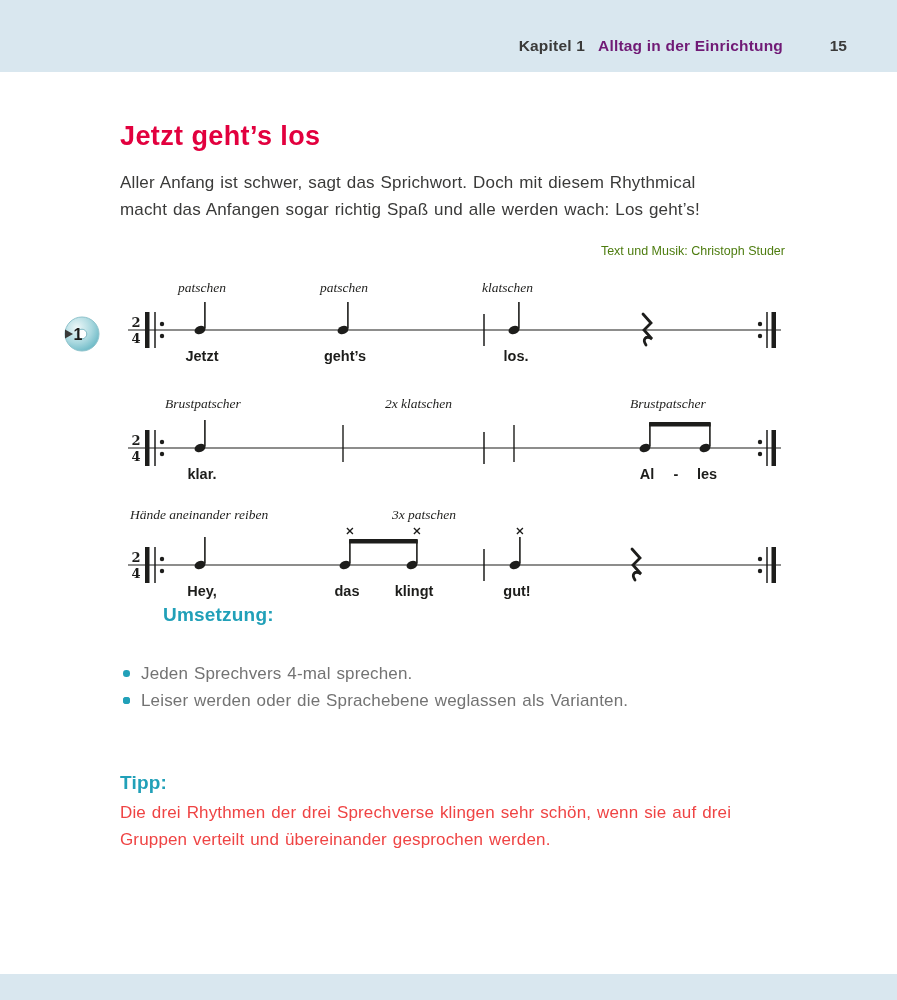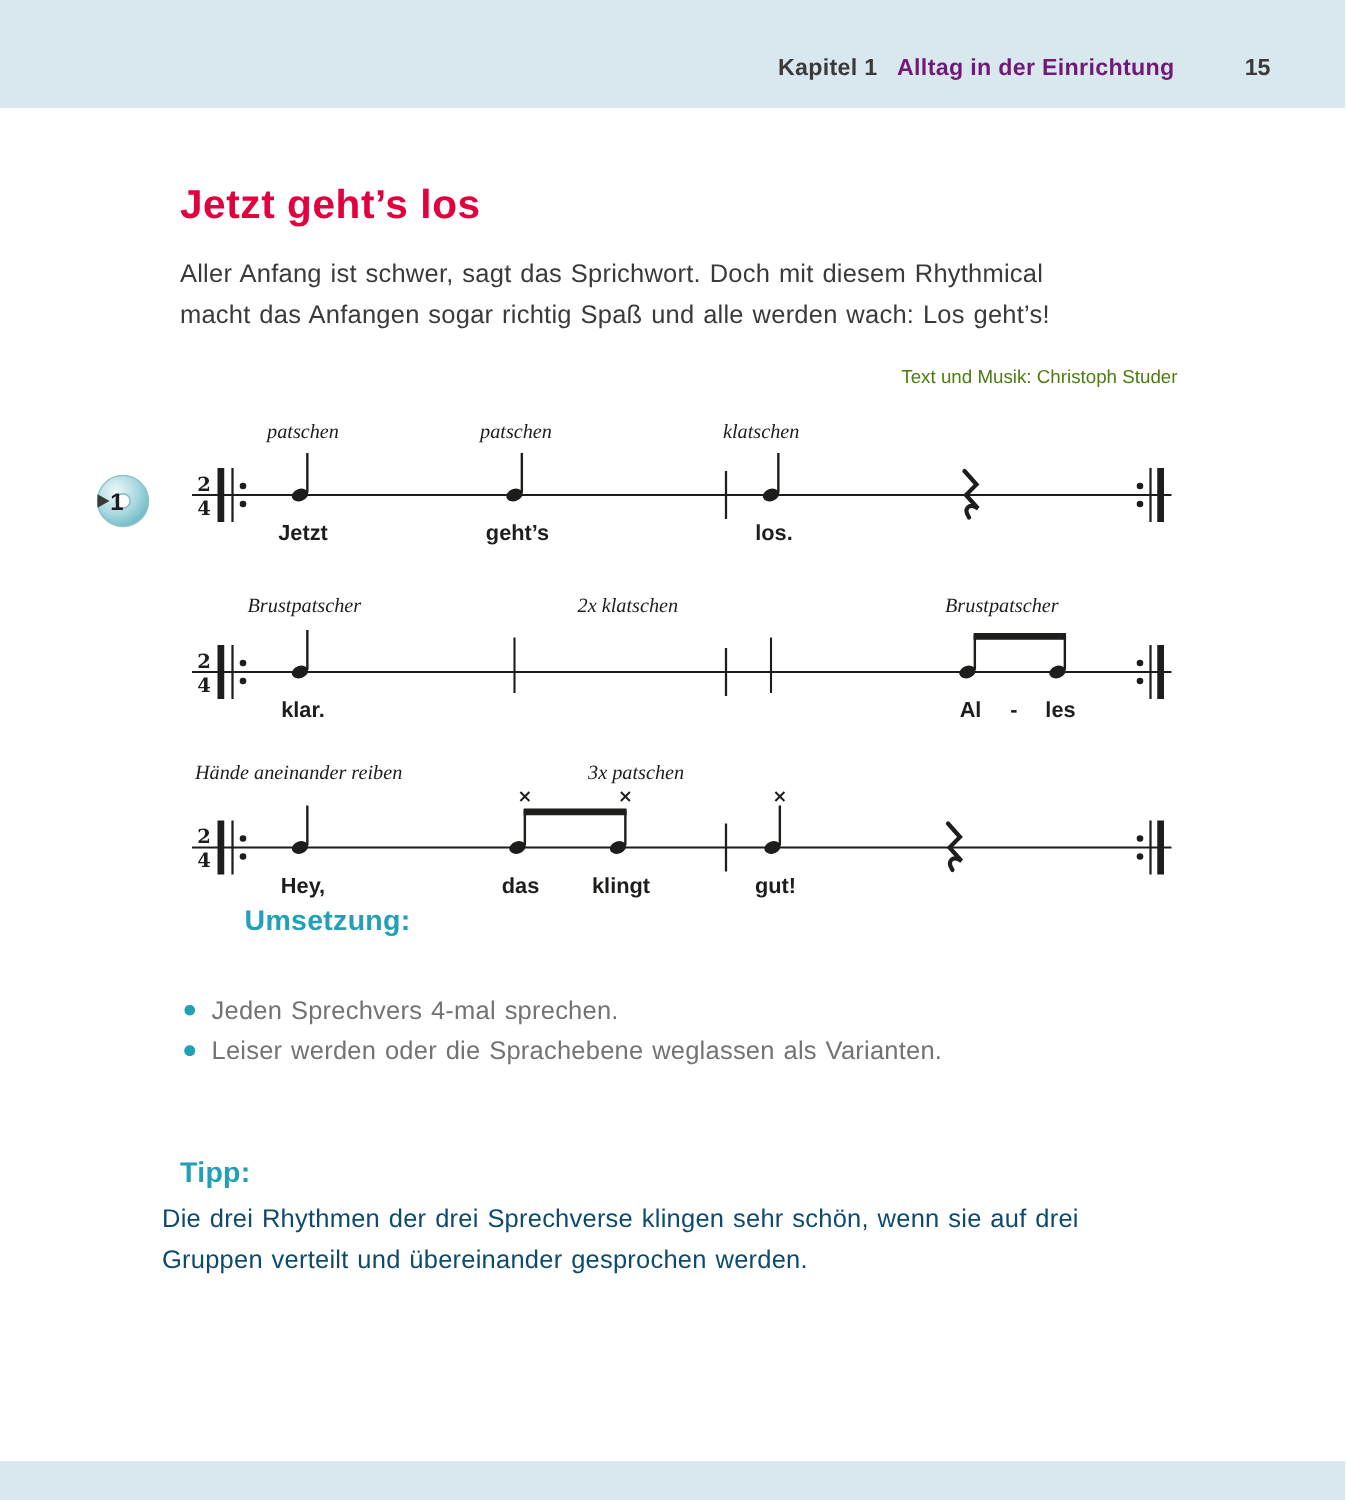--- a/index.html
+++ b/index.html
@@ -39,22 +39,22 @@
     color:#21a0b8; letter-spacing:0.2px; }
   #umsetzung-heading { left:120px; top:604px;margin-left:43px; }
   #tipp-heading { left:120px; top:772px; }
 
   .bullets { position:absolute; left:120px; top:660px; margin:0; padding:0; list-style:none;
     font-size:17px; line-height:27px; color:#737373; letter-spacing:0.15px; word-spacing:1px; }
   .bullets li { position:relative; padding-left:21px; }
   .bullets .dot { position:absolute; left:3px; top:10px; width:6.5px; height:6.5px;
     border-radius:50%; background:#21a0b8; }
 
-  .tipp-text { position:absolute; left:108px; top:800px; font-size:17px; line-height:26.5px;
-    color:#0c4a6e; letter-spacing:0.15px; word-spacing:1px; }
+  .tipp-text { position:absolute; left:120px; top:800px; font-size:17px; line-height:26.5px;
+    color:#ef4444; letter-spacing:0.15px; word-spacing:1px; }
 </style>
 </head>
 <body>
 
 <div class="page">
 
   <div class="band band-top"></div>
 
   <div class="header-group">
     <span>Kapitel 1</span>

